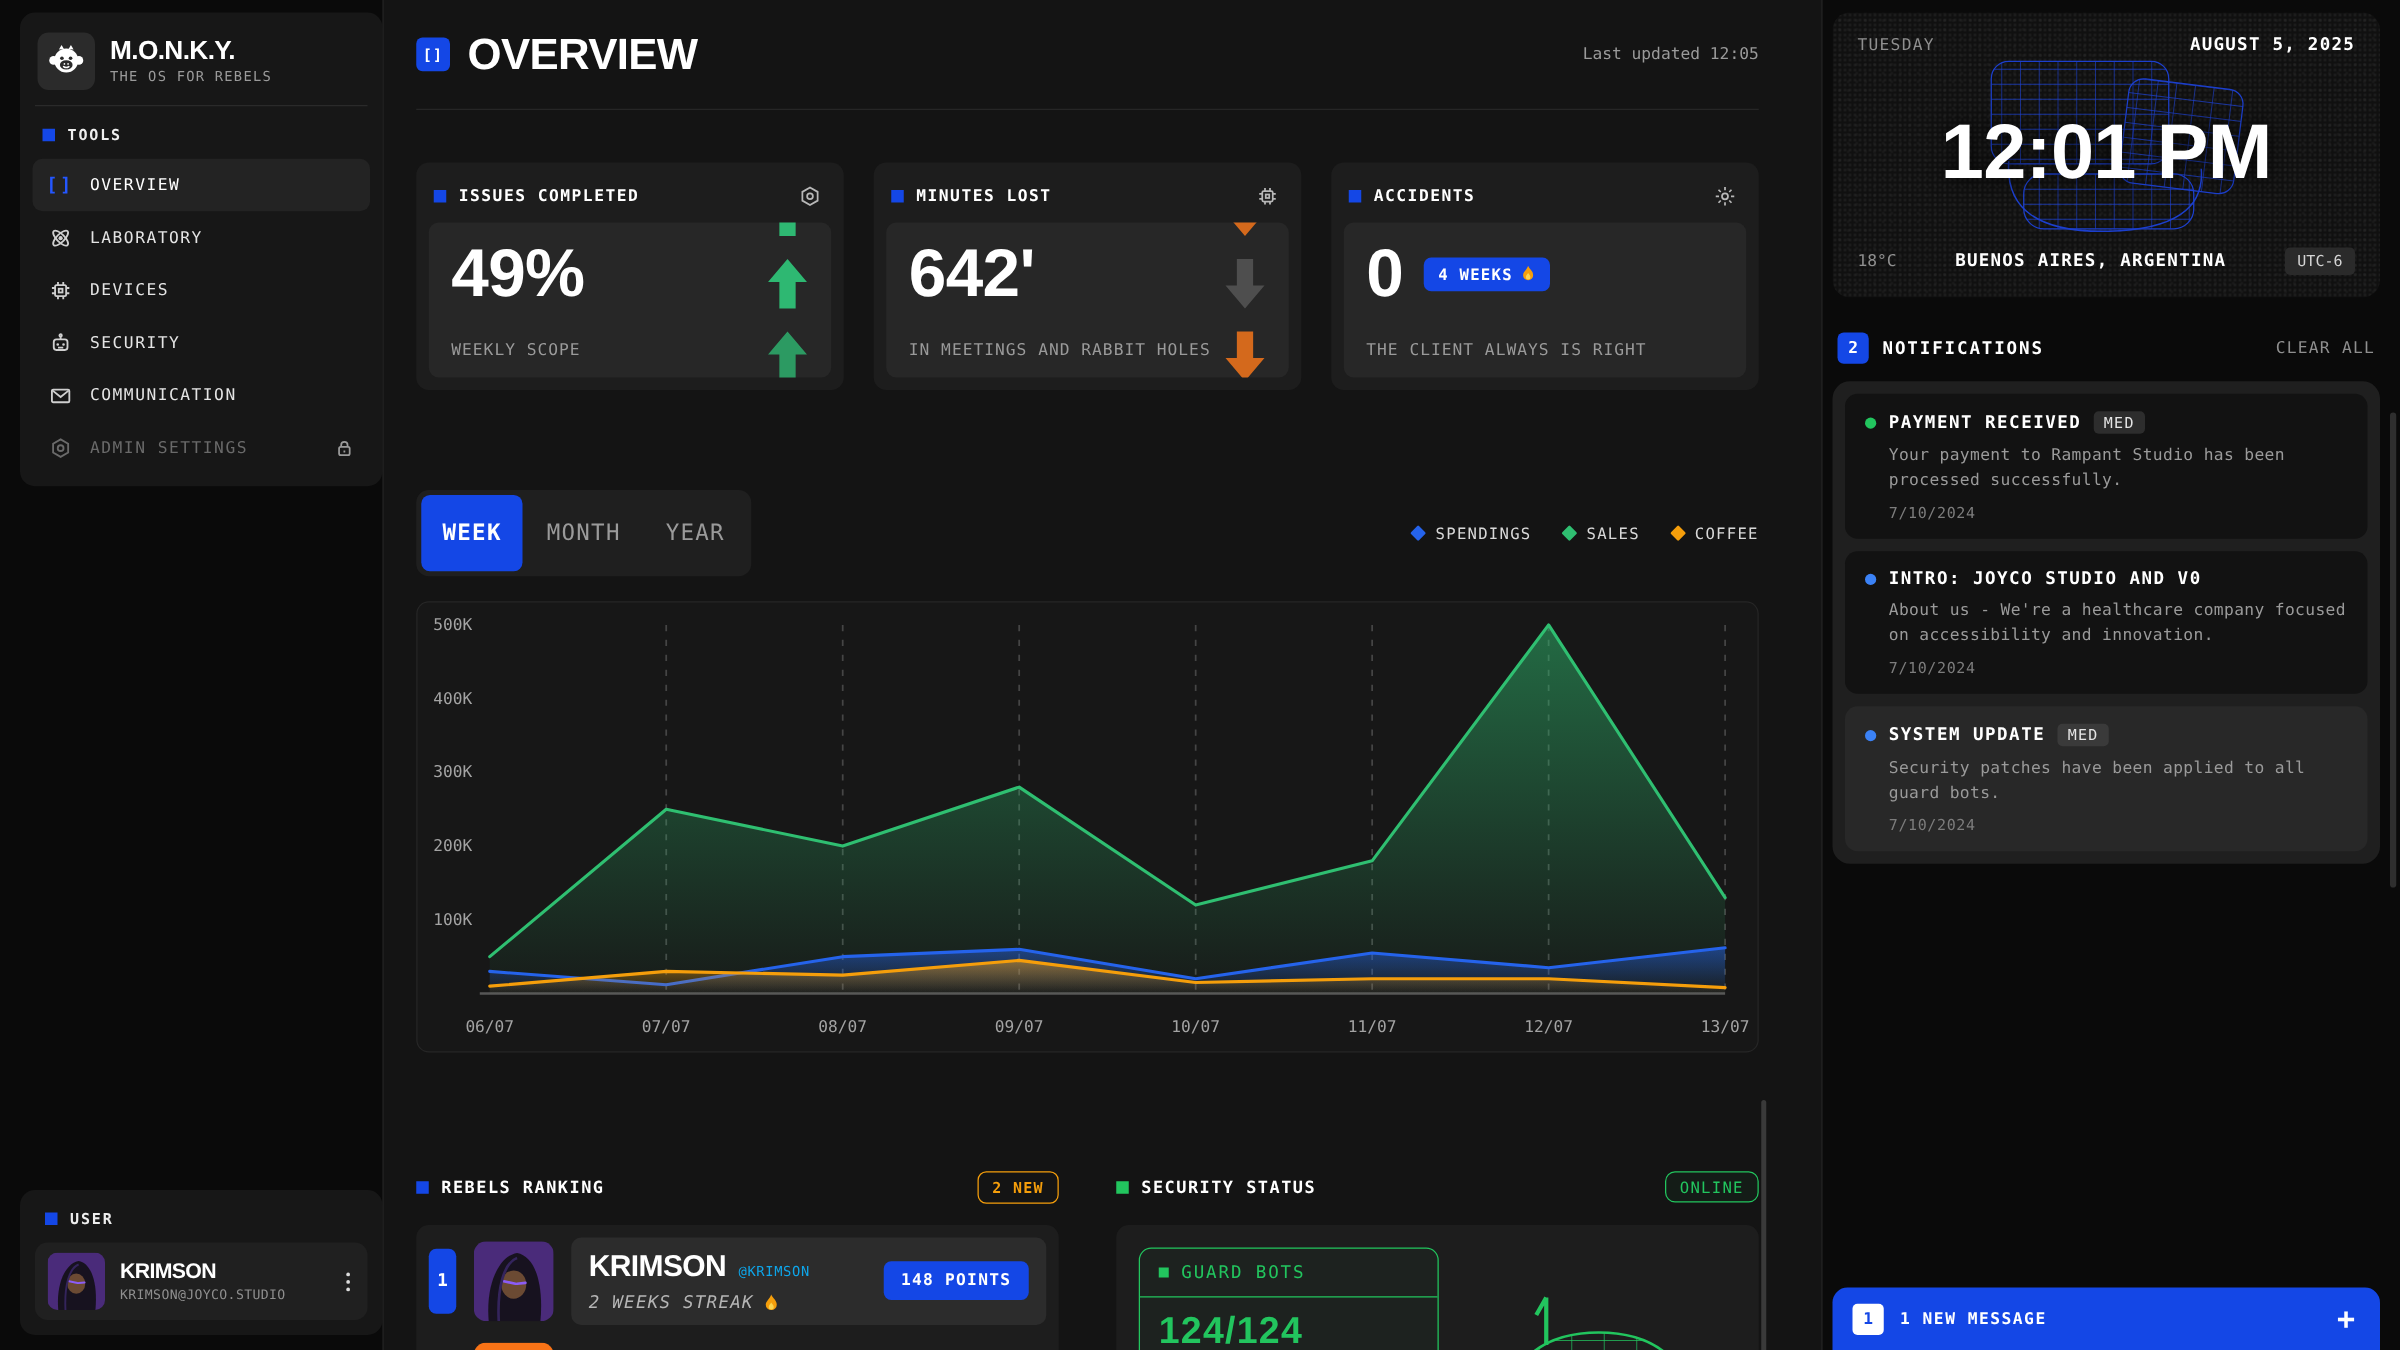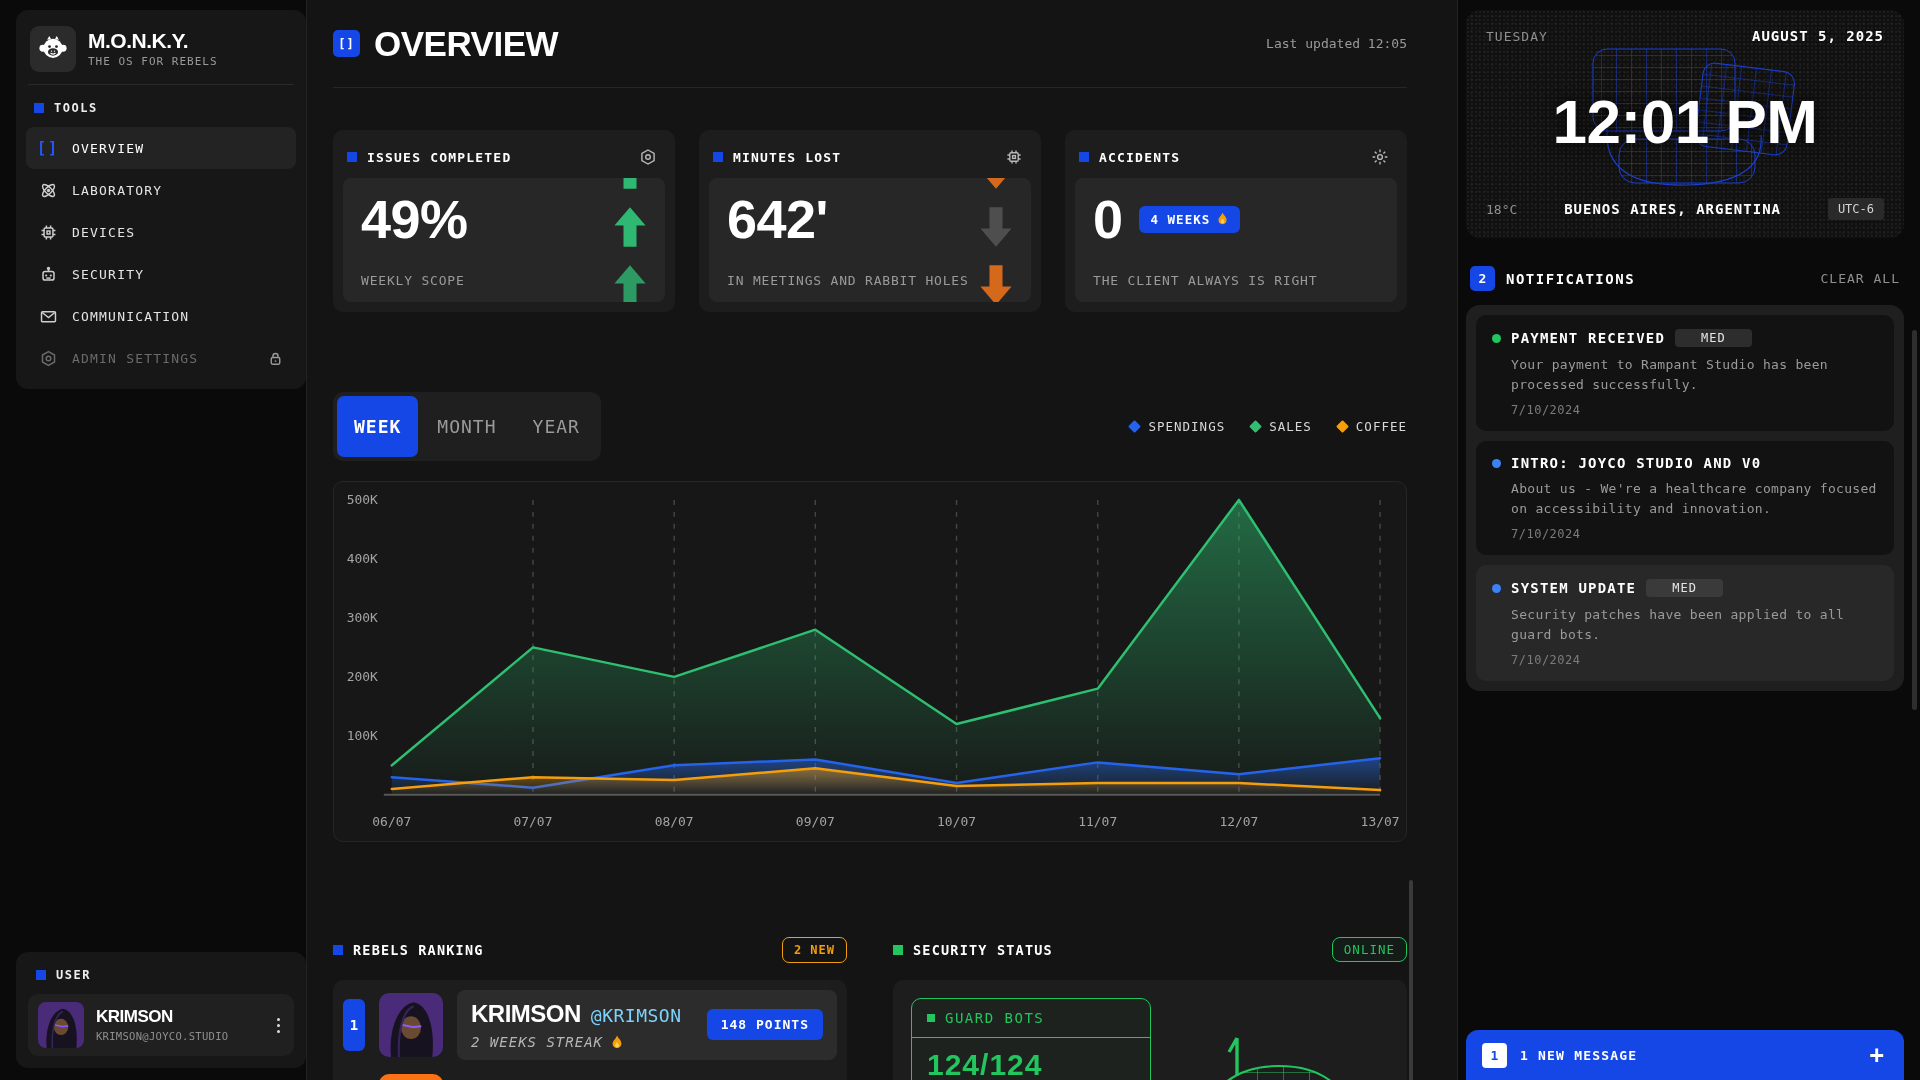--- a/index.html
+++ b/index.html
@@ -89,21 +89,21 @@
   .online-badge{margin-left:auto;border:1.5px solid var(--green);color:var(--green);font-size:12.5px;letter-spacing:1px;padding:4px 11px;border-radius:8px;background:rgba(34,197,94,.05)}
   .rank-list{margin-top:14px;background:#1d1d1d;border-radius:10px;padding:10px;display:flex;flex-direction:column;gap:14px}
   .rank-row{display:flex;align-items:center;gap:14px;cursor:pointer}
   .rank-num{width:22px;height:52px;border-radius:6px;display:flex;align-items:center;justify-content:center;font-size:14px;font-weight:bold;color:#fff;flex:none}
   .rank-num.blue{background:var(--blue)}
   .rank-num.gray{background:#2e2e2e;height:44px}
   .rank-avatar{width:64px;height:64px;border-radius:10px;overflow:hidden;flex:none}
   .rank-info-card{flex:1;background:#2c2c2c;border-radius:8px;padding:10px 14px;display:flex;align-items:center;min-width:0}
   .rank-plain{flex:1;display:flex;align-items:center;min-width:0}
   .rank-name{font-size:24px;color:#fff;margin-right:10px;white-space:nowrap}
-  .rank-handle{font-size:18px;color:#7dd3fc;letter-spacing:.5px}
+  .rank-handle{font-size:11px;color:#0ea5e9;letter-spacing:.5px}
   .rank-line2{font-size:14px;font-style:italic;color:#b5b5b5;letter-spacing:1px;display:flex;align-items:flex-end;gap:8px;margin-top:6px}
   .points-badge{margin-left:auto;font-size:13px;font-weight:bold;letter-spacing:1px;padding:8px 14px;border-radius:6px;flex:none}
   .points-badge.blue{background:var(--blue);color:#fff}
   .points-badge.dark{background:#2c2c2c;color:#e5e5e5}
 
   .sec-card{margin-top:14px;background:#1d1d1d;border-radius:10px;padding:18px;display:flex;gap:18px;height:420px}
   .sec-left{display:flex;flex-direction:column;gap:18px;width:240px;flex:none}
   .sec-box{border:1.5px solid var(--green);border-radius:10px;background:rgba(34,197,94,.03)}
   .sec-box-head{display:flex;align-items:center;gap:10px;padding:11px 15px;color:var(--green);font-size:14px;font-weight:normal;letter-spacing:1.5px}
   .sec-box-head .sq{width:8px;height:8px}
@@ -135,21 +135,21 @@
   .count-badge{width:25px;height:25px;background:var(--blue);border-radius:5px;color:#fff;font-size:13px;font-weight:bold;display:flex;align-items:center;justify-content:center;flex:none}
   .notif-title{font-size:14px;font-weight:bold;letter-spacing:1.5px;color:#fff}
   .clear-all{margin-left:auto;background:none;border:none;font-family:var(--mono);font-size:13px;letter-spacing:1px;color:#8f8f8f;cursor:pointer}
   .notif-list{background:#1f1f1f;border-radius:14px;padding:10px;display:flex;flex-direction:column;gap:10px}
   .notif-card{border-radius:10px;padding:14px 16px;cursor:pointer}
   .notif-card.unread{background:#121212}
   .notif-card.read{background:#282828}
   .notif-row1{display:flex;align-items:center;gap:10px}
   .dot{width:9px;height:9px;border-radius:50%;flex:none}
   .notif-card-title{font-size:14px;font-weight:bold;letter-spacing:1.2px;color:#fff}
-  .chip{font-size:12px;color:#e5e5e5;background:#2d2d2d;border-radius:4px;padding:2px 26px;letter-spacing:1px}
+  .chip{font-size:12px;color:#e5e5e5;background:#2d2d2d;border-radius:4px;padding:2px 8px;letter-spacing:1px}
   .read .chip{background:#3a3a3a}
   .notif-body{font-size:13px;color:#9a9a9a;line-height:1.5;margin:8px 0 0 19px;letter-spacing:.3px}
   .notif-date{font-size:12px;color:#7c7c7c;margin:9px 0 0 19px;letter-spacing:.5px}
   .show-all{background:none;border:none;font-family:var(--mono);font-size:14px;font-weight:bold;letter-spacing:1.5px;color:#fff;padding:13px;cursor:pointer}
   .rp-scroll{position:absolute;right:3px;top:330px;width:5px;height:380px;background:#2e2e2e;border-radius:3px}
 
   .message-bar{position:absolute;left:8px;right:16px;bottom:0;height:50px;background:var(--blue);border-radius:12px 12px 0 0;display:flex;align-items:center;gap:13px;padding:0 16px;cursor:pointer}
   .msg-count{width:25px;height:25px;background:#fff;color:var(--blue);font-size:13px;font-weight:bold;border-radius:4px;display:flex;align-items:center;justify-content:center;flex:none}
   .msg-text{font-size:13px;font-weight:bold;letter-spacing:1.2px;color:#fff}
   .msg-plus{margin-left:auto;color:#fff;font-size:24px;font-weight:bold;line-height:1;padding:0 4px}

